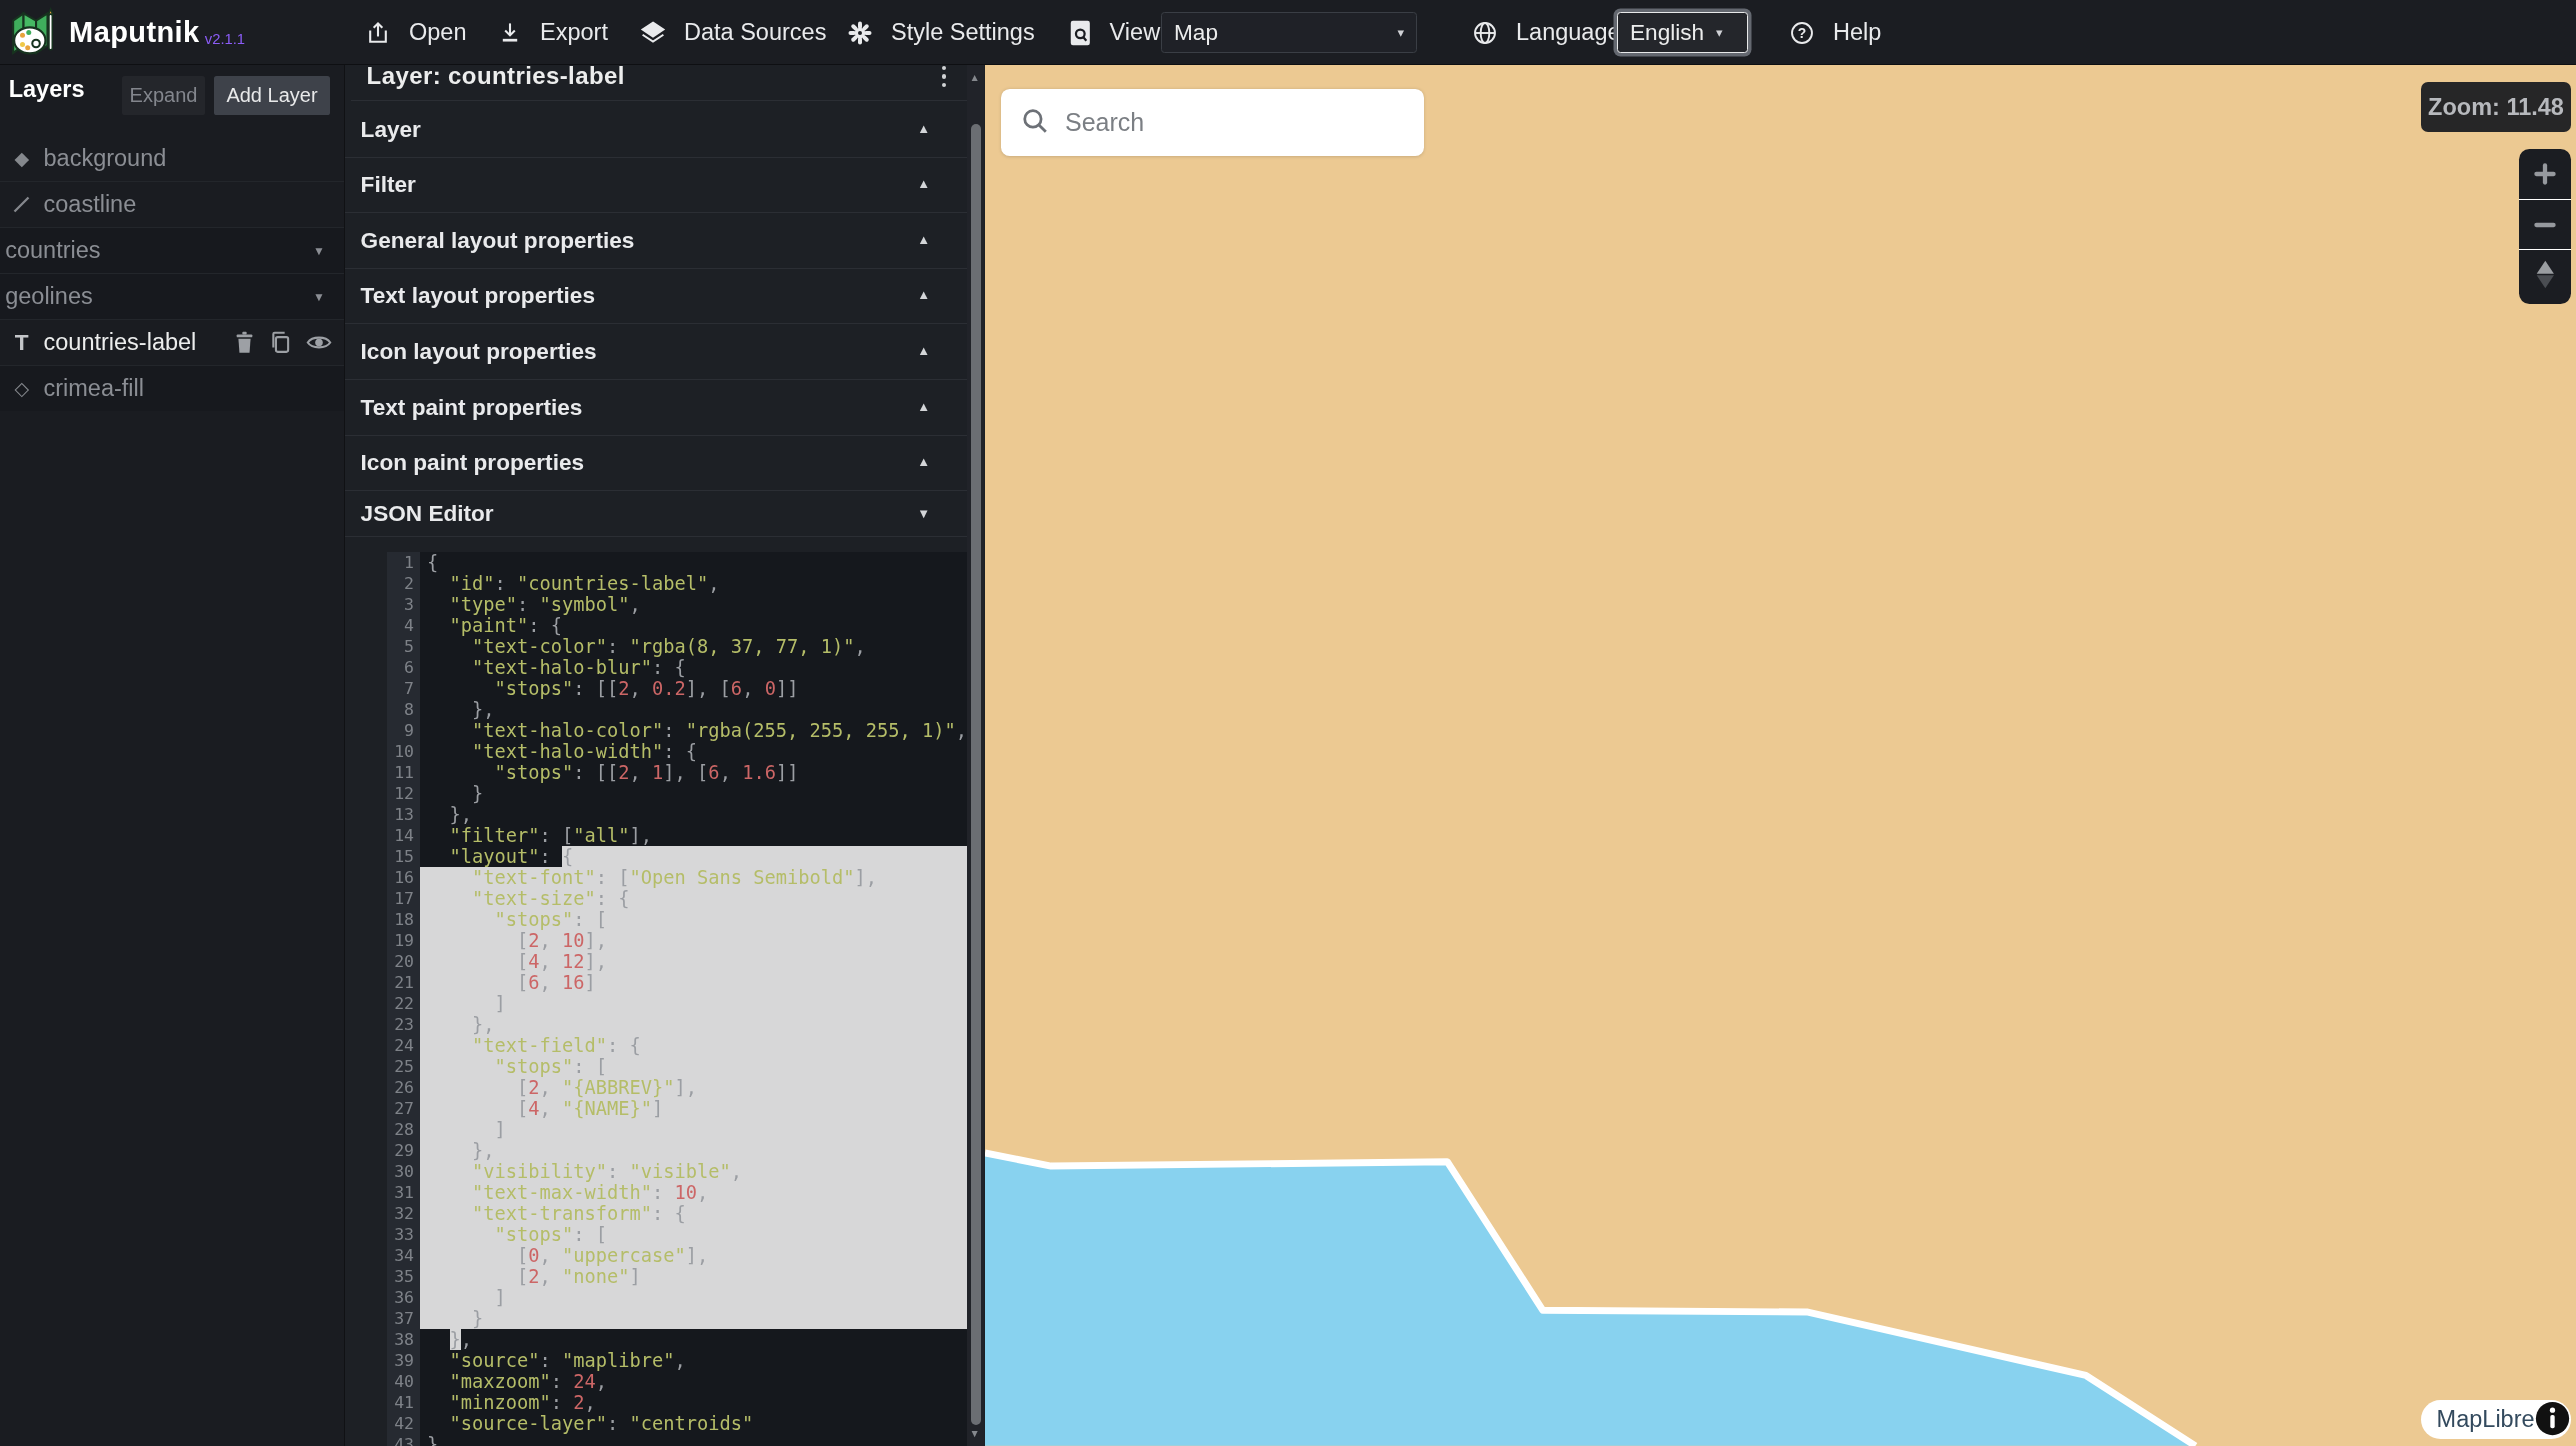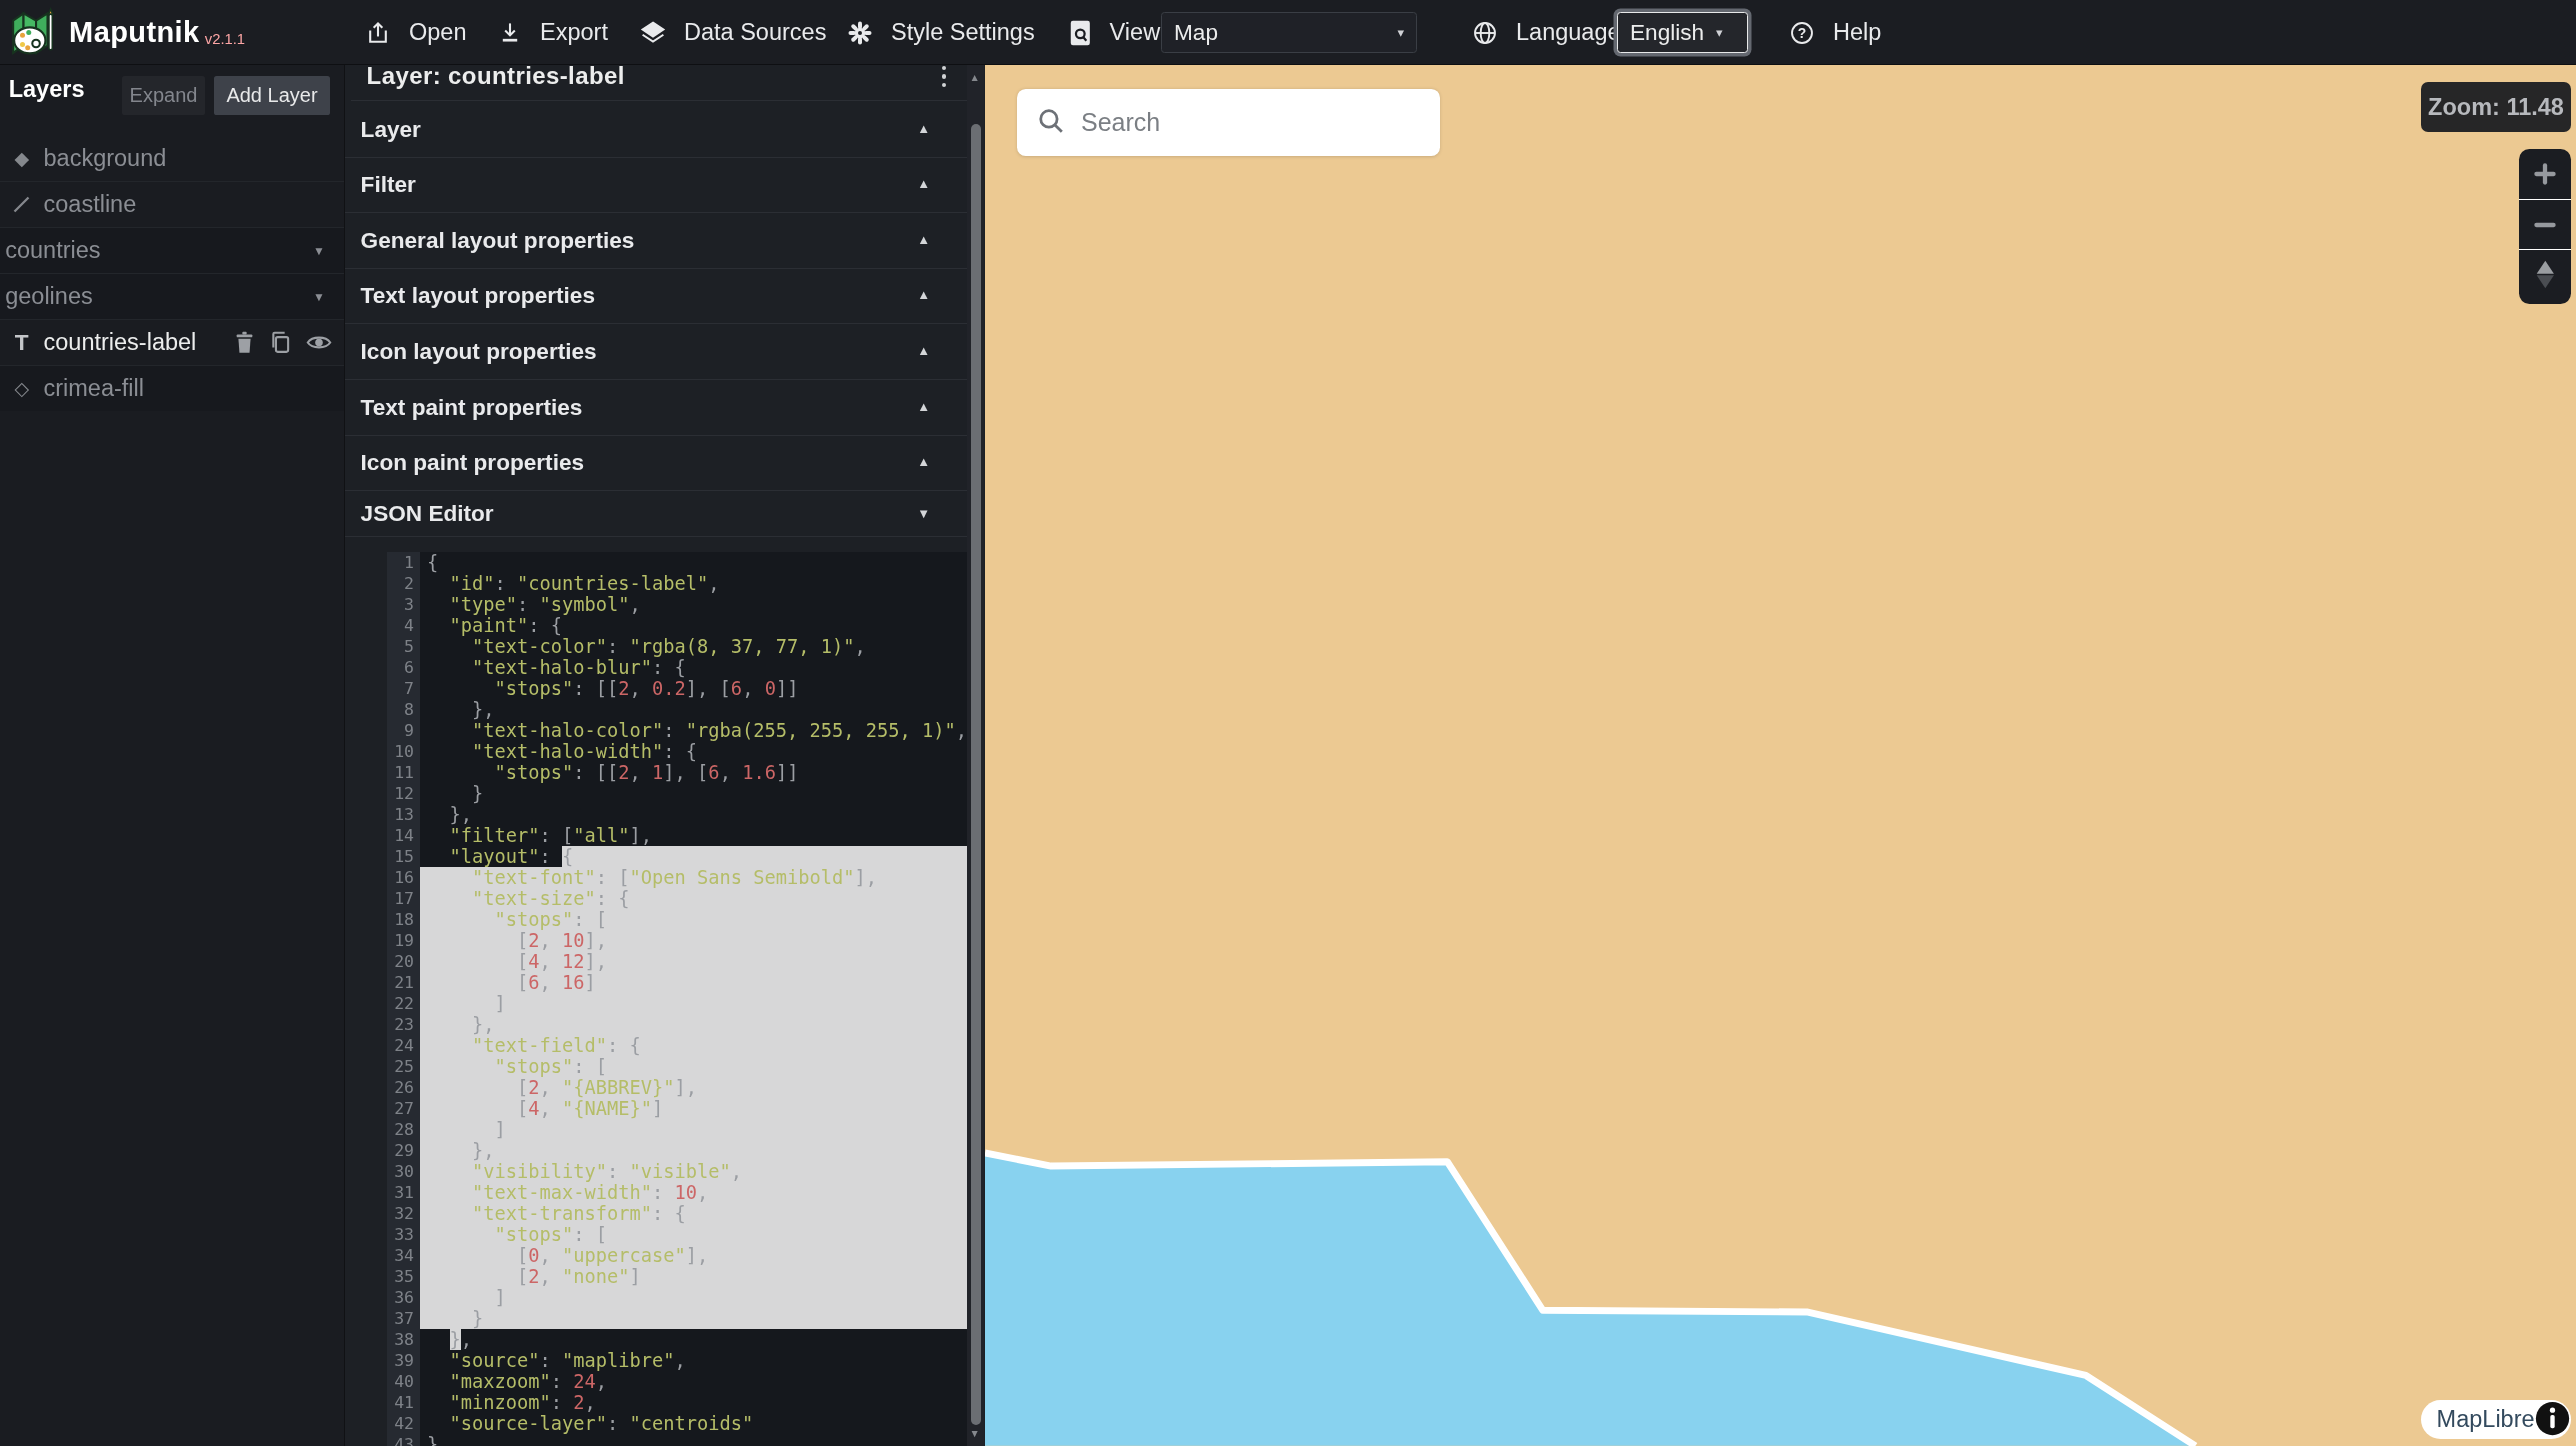--- a/index.html
+++ b/index.html
@@ -5,21 +5,21 @@
   * { margin:0; padding:0; box-sizing:border-box; }
   body { background:#000; font-family:"Liberation Sans", sans-serif; }
   #root { position:relative; width:2576px; height:1446px; overflow:hidden; background:#1a1c21; }
 
   
   #topbar { position:absolute; left:0; top:0; width:2576px; height:65px; background:#1b1d22; z-index:50; border-bottom:0.9px solid #0e0f12; }
   .tb-item { position:absolute; top:0; height:65px; display:flex; align-items:center; gap:18px; color:#e9eaec; font-size:23.5px; cursor:pointer; }
   .tb-item svg { display:block; }
   #brand { position:absolute; left:10.4px; top:0; height:65px; display:flex; align-items:center; }
   #brand .name { color:#fff; font-size:29px; font-weight:bold; margin-left:8.7px; letter-spacing:0.4px; }
-  #brand .ver { color:#fca5a5; font-size:14.8px; margin-left:5.2px; margin-top:12px; }
+  #brand .ver { color:#8b5cf6; font-size:14.8px; margin-left:5.2px; margin-top:12px; }
   .tb-select { position:absolute; top:12px; height:41px; background:#1f2127; border:0.9px solid #3a3e45; border-radius:3.5px; color:#eceded; font-size:22.6px; display:flex; align-items:center; padding:0 12px; cursor:pointer; }
   .tb-select .caret { margin-left:auto; font-size:13px; color:#cfd1d5; }
   #view-select { left:1161px; width:256px; }
   #lang-select { left:1617px; width:131px; border:1.7px solid #e8e9ea; box-shadow:0 0 0 3.5px #646870; background:#24262b; }
   #lang-select .caret { margin-left:12px; }
 
   
   #sidebar { position:absolute; left:0; top:65px; width:345px; height:1381px; background:#1a1c21; border-right:0.9px solid #101114; }
   #sidebar-header { position:relative; height:70px; }
   #layers-title { position:absolute; left:8.7px; top:11.3px; font-size:23.5px; font-weight:bold; color:#fff; }
@@ -63,21 +63,21 @@
   .cm-code { flex:1; display:flex; white-space:pre; padding-left:7px; overflow:hidden; }
   .cm-code.sel { background:#d7d7d8; }
   .cm-code span { flex:0 0 auto; }
   .cm-code .fill { flex:1 1 auto; }
   .hl { background:#d7d7d8; }
   .tk-k { color:#b5bd68; } .tk-n { color:#cc6666; } .tk-p { color:#9b9ea3; }
 
   
   #map { position:absolute; left:985px; top:65px; width:1591px; height:1381px; background:#ecc992; overflow:hidden; }
   #map-svg { position:absolute; left:0; top:0; }
-  #searchbox { position:absolute; left:32px; top:24px; width:423px; height:67px; background:#fff; border-radius:8.7px; display:flex; align-items:center; box-shadow:0 0.9px 3.5px rgba(0,0,0,.15); }
+  #searchbox { position:absolute; left:16px; top:24px; width:423px; height:67px; background:#fff; border-radius:8.7px; display:flex; align-items:center; box-shadow:0 0.9px 3.5px rgba(0,0,0,.15); }
   #searchbox svg { margin-left:19px; }
   #search-placeholder { margin-left:14px; color:#7b7f84; font-size:25px; }
   #zoom-badge { position:absolute; left:1436px; top:17.4px; width:150px; height:50px; background:rgba(27,29,34,.95); border-radius:7px; display:flex; align-items:center; justify-content:center; color:#b7b9bd; font-size:23.5px; font-weight:bold; }
   #nav-ctrl { position:absolute; left:1534px; top:84px; width:52px; height:155px; background:#1b1d22; border-radius:10.4px; overflow:hidden; }
   .nav-btn { position:relative; width:52px; height:50px; display:flex; align-items:center; justify-content:center; cursor:pointer; }
   .nav-btn + .nav-btn { border-top:1.7px solid #fff; }
   #attribution { position:absolute; left:1436px; top:1335px; width:150px; height:39px; background:#fff; border-radius:20px; display:flex; align-items:center; }
   #attribution .attr-text { margin-left:15.6px; color:#334a5e; font-size:23.5px; }
   #attribution svg { margin-left:auto; margin-right:2.6px; }
 </style>

